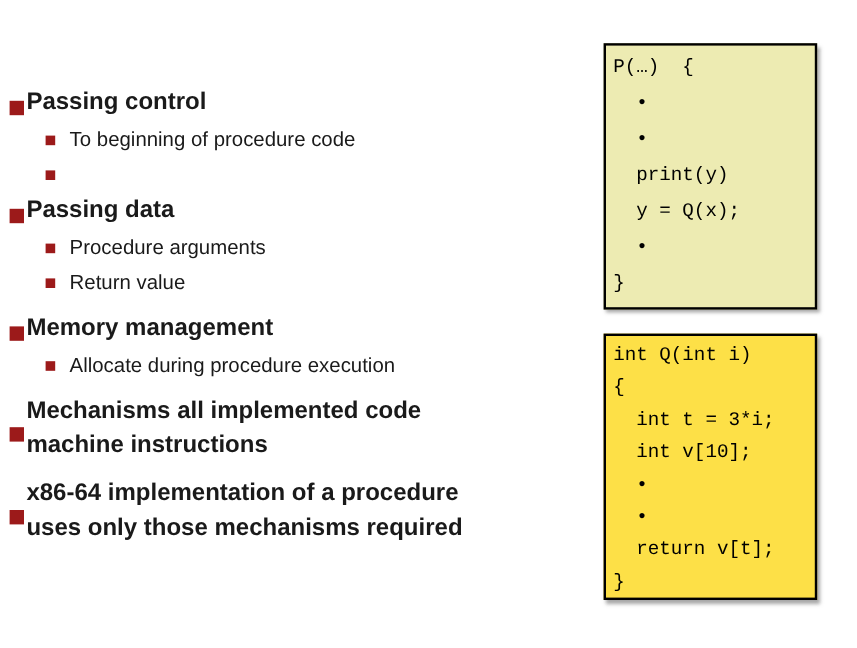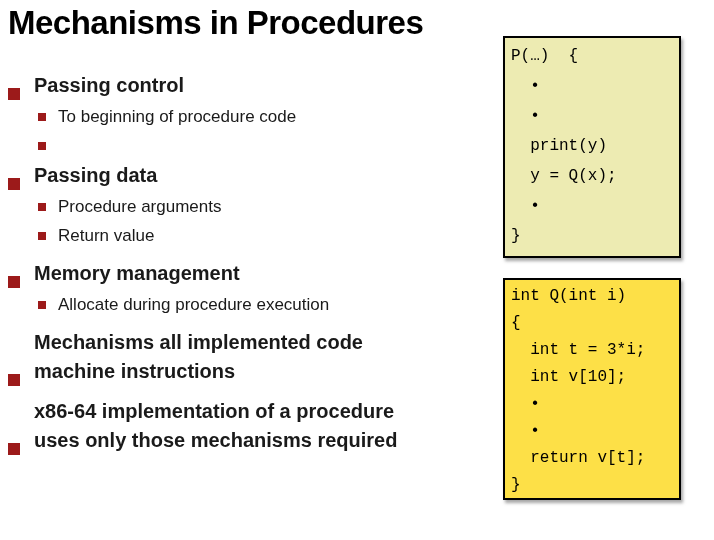--- a/index.html
+++ b/index.html
@@ -7,21 +7,21 @@
     width:714px;height:540px;background:#ffffff;overflow:hidden;
     font-family:"Liberation Sans",sans-serif;color:#1a1a1a;position:relative;
   }
   .slide{position:absolute;inset:0;}
   .title{
     position:absolute;left:8px;top:4px;width:500px;
     font-size:33px;font-weight:bold;color:#000;letter-spacing:-0.5px;
     margin:0;line-height:38px;
   }
   .bullets{position:absolute;left:8px;top:60px;width:490px;}
-  .l1{display:flex;align-items:flex-end;gap:14px;margin-top:11px;margin-bottom:4px;}
+  .l1{display:flex;align-items:center;gap:2px;margin-top:11px;margin-bottom:4px;}
   .l1 .txt{font-size:20px;font-weight:bold;line-height:29px;max-width:405px;}
   .sq1{flex:none;width:12px;height:12px;margin-top:9px;}
   .l2{display:flex;align-items:flex-start;gap:12px;margin:4px 0 4px 30px;}
   .l2 .txt{font-size:17px;line-height:25px;}
   .sq2{flex:none;width:8px;height:8px;margin-top:9px;}
   .codes{position:absolute;left:503px;top:36px;width:178px;}
   .codebox{
     box-sizing:border-box;width:178px;height:222px;margin:0;
     border:2px solid #000;box-shadow:2px 3px 3px rgba(120,120,120,.65);
     font-family:"Liberation Mono",monospace;font-size:16px;color:#000;
@@ -29,21 +29,20 @@
   }
   .codebox .code-line{white-space:pre;}
   #code-caller{margin-bottom:20px;}
   #code-caller .code-line{line-height:30px;}
   #code-callee .code-line{line-height:27px;}
 </style>
 </head>
 <body>
 
 <div class="slide">
-  <h1 class="title">Mechanisms in Procedures</h1>
 
   <div class="bullets" id="bullets">
       <div class="l1">
         <span class="sq1" style="background: rgb(156, 26, 26);"></span>
         <span class="txt">Passing control</span>
       </div>
       <div class="l2">
         <span class="sq2" style="background: rgb(156, 26, 26);"></span>
         <span class="txt">To beginning of procedure code</span>
       </div>

